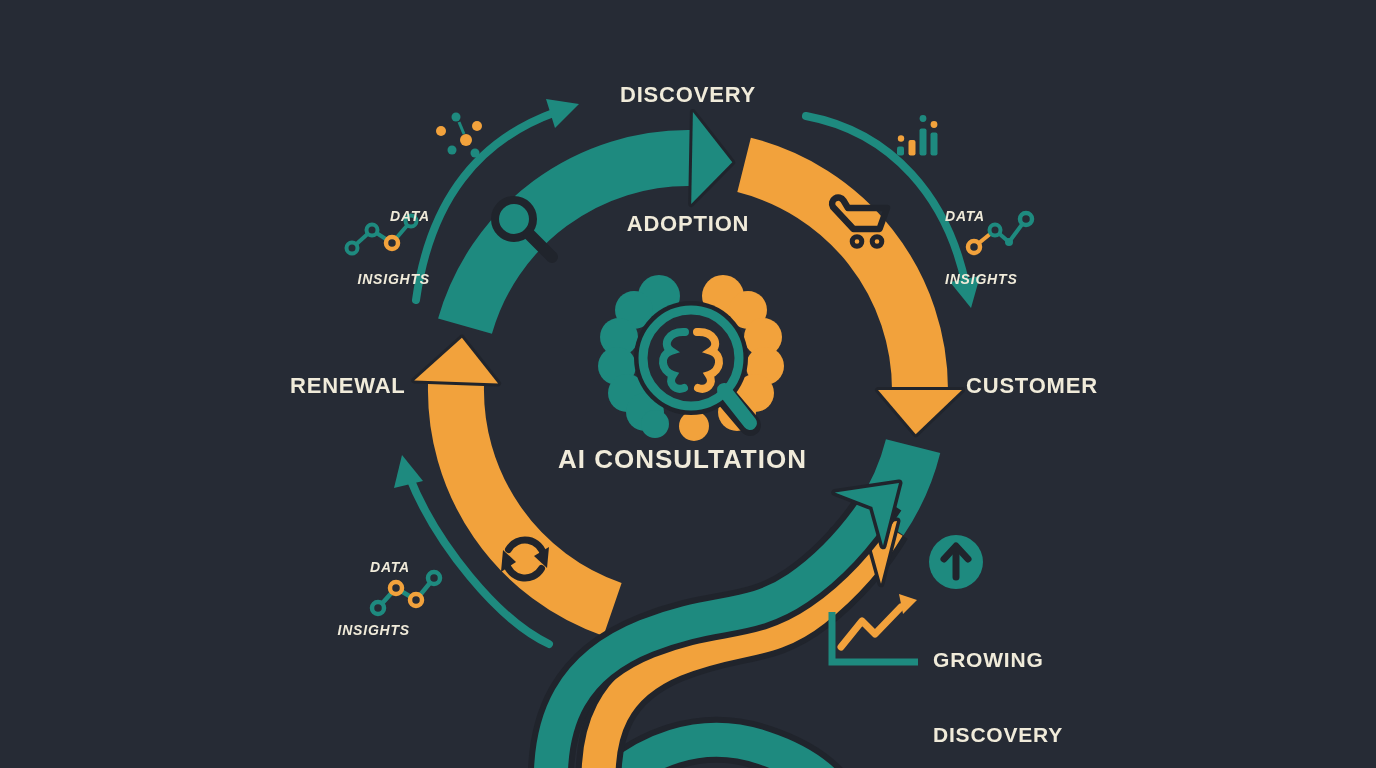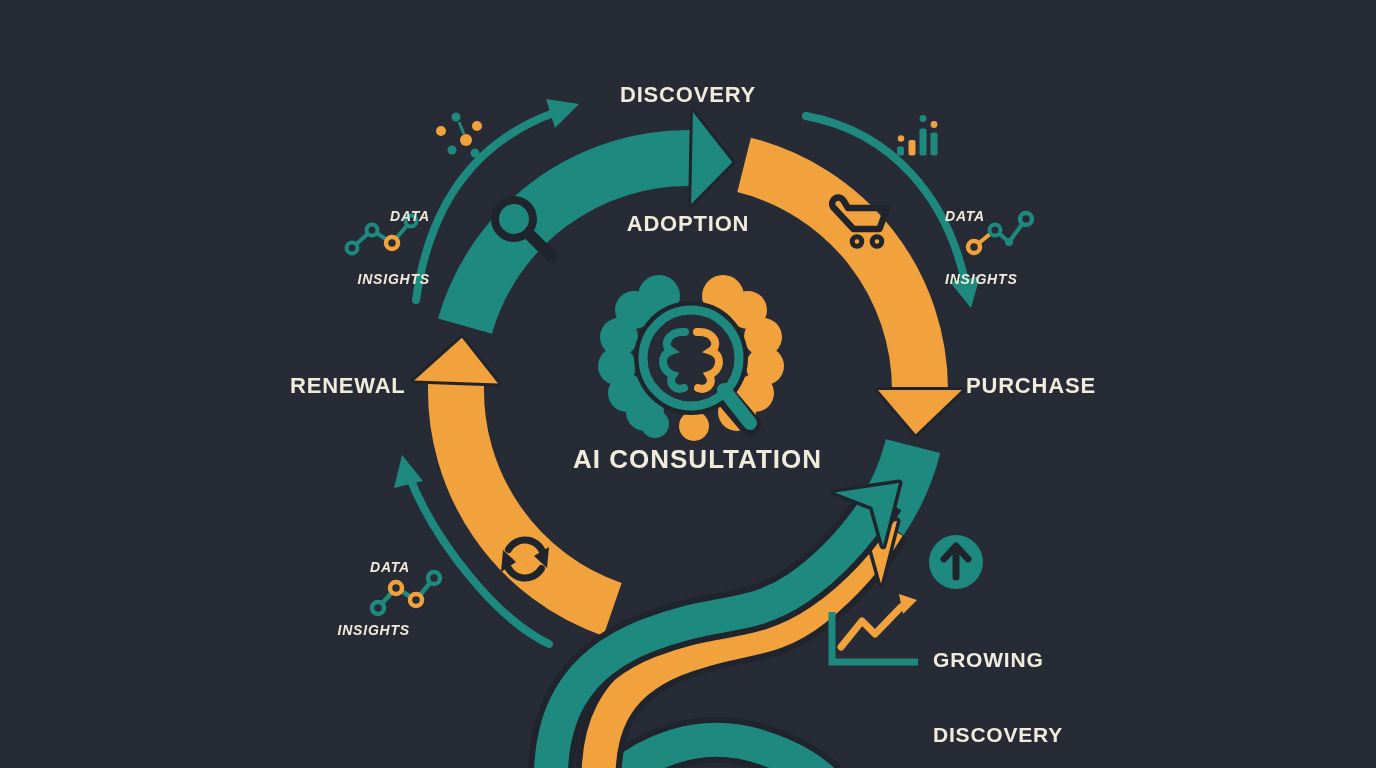--- a/index.html
+++ b/index.html
@@ -163,25 +163,25 @@
     <path d="M 724 390 L 750 423" stroke="#1e8a7f" stroke-width="14" stroke-linecap="round" fill="none"></path>
     <path d="M 685 332 C 668 331 662 345 671 351 C 659 355 661 371 673 375 C 667 384 676 391 684 388" stroke="#1e8a7f" stroke-width="8" stroke-linecap="round" fill="none"></path>
     <path d="M 697 332 C 714 331 720 345 711 351 C 723 355 721 371 709 375 C 715 384 706 391 698 388" stroke="#f2a23c" stroke-width="8" stroke-linecap="round" fill="none"></path>
   </g>
 </svg>
 
   <div class="label stage-label" style="left:588px;top:83px;width:200px;text-align:center;">DISCOVERY</div>
 
   <div class="label stage-label" style="left:588px;top:212px;width:200px;text-align:center;">ADOPTION</div>
 
-  <div class="label stage-label" style="left:966px;top:374px;">PURCHASE</div>
+  <div class="label stage-label" style="left:966px;top:374px;">CUSTOMER</div>
 
   <div class="label stage-label" style="left:290px;top:374px;width:120px;text-align:left;">RENEWAL</div>
 
-  <div class="label center-label" style="left:558px;top:446px;width:264px;text-align:right;">AI CONSULTATION</div>
+  <div class="label center-label" style="left:558px;top:446px;width:264px;text-align:left;">AI CONSULTATION</div>
 
   <div class="label di right" style="left:310px;top:164px;width:120px;">
     <div>DATA</div>
     <div>INSIGHTS</div>
   </div>
 
   <div class="label di" style="left:945px;top:164px;width:130px;">
     <div>DATA</div>
     <div>INSIGHTS</div>
   </div>

